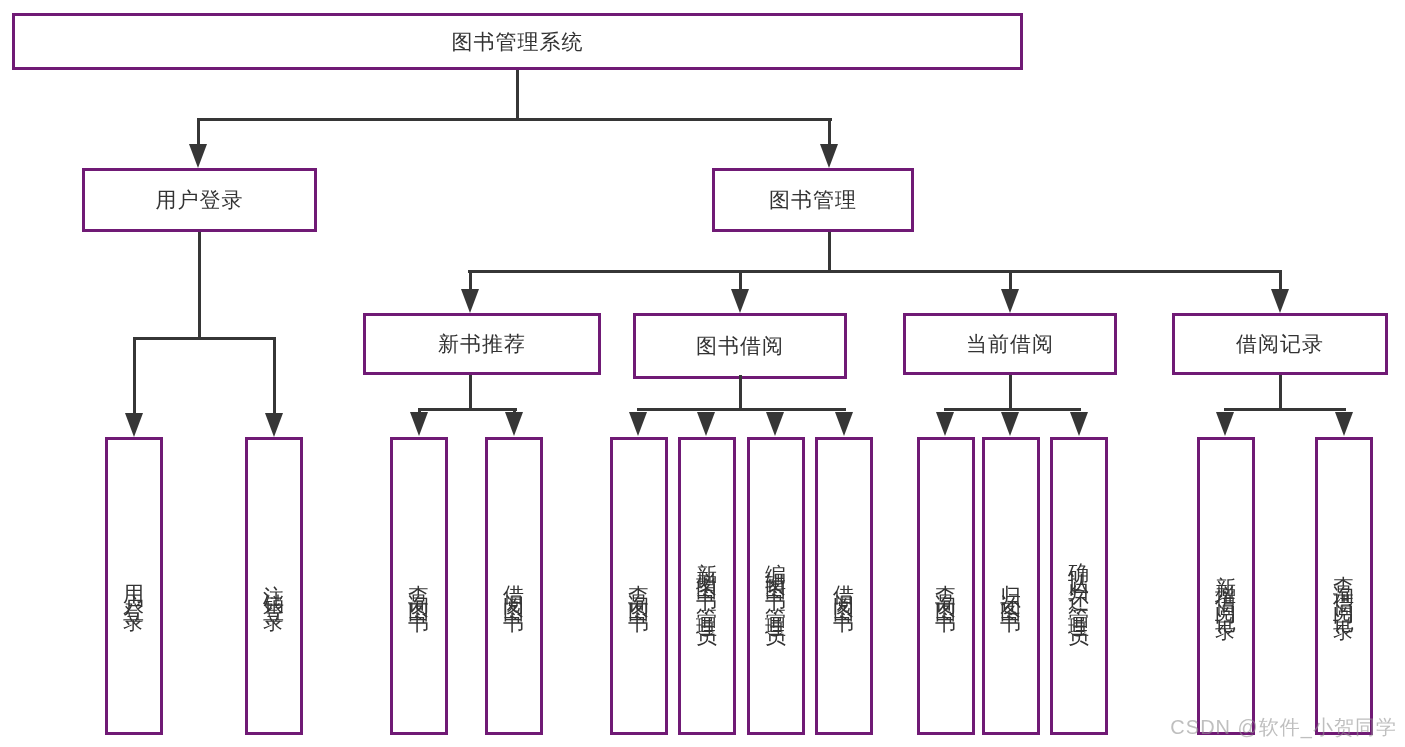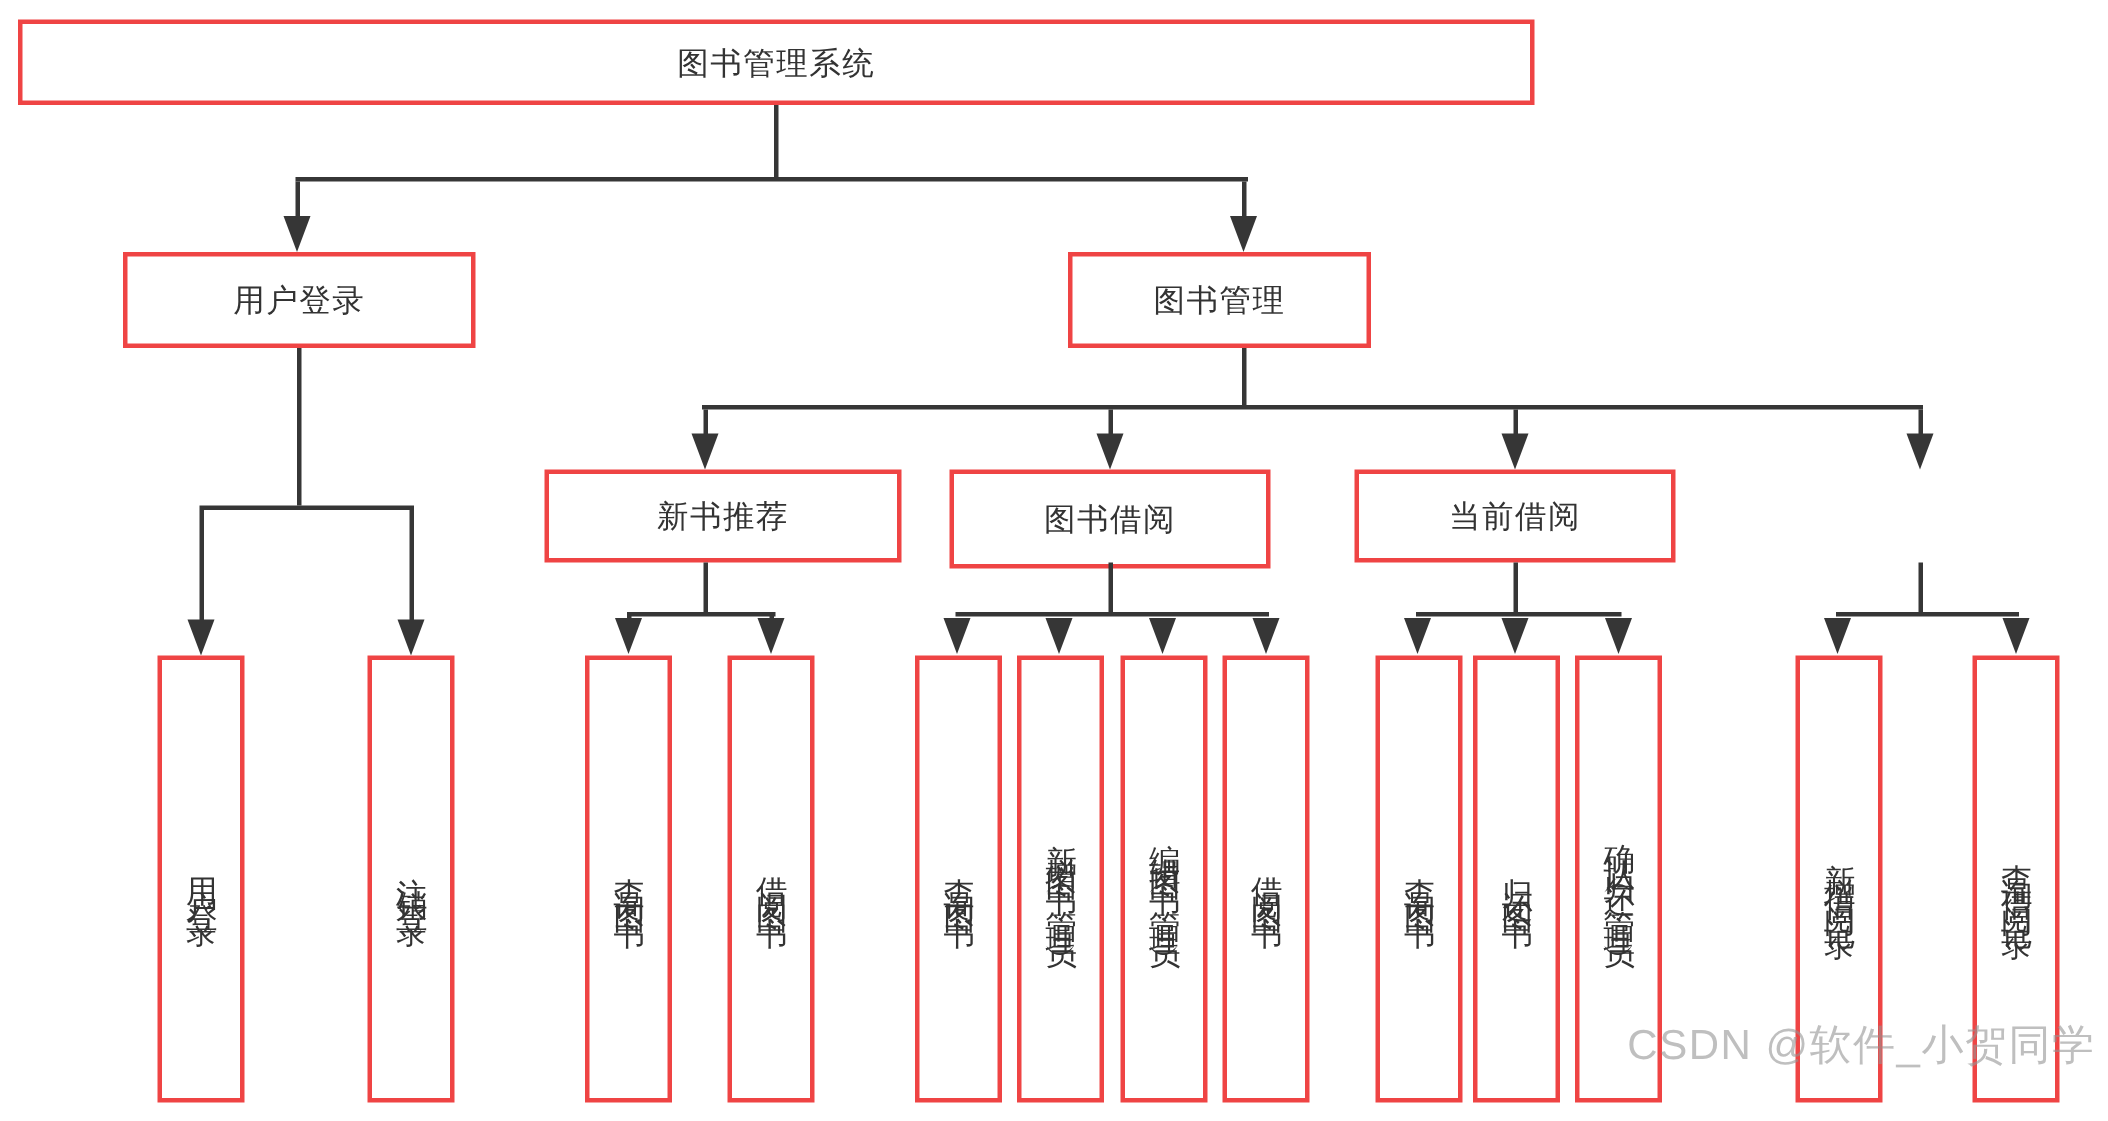--- a/index.html
+++ b/index.html
@@ -7,21 +7,21 @@
   body {
     width: 1405px; height: 747px;
     font-family: "Liberation Sans", "DejaVu Sans", sans-serif;
     position: relative; overflow: hidden;
   }
   .stage { position: absolute; left: 0; top: 0; width: 1405px; height: 747px; background: #fff; }
 
   .box {
     position: absolute;
     background: #fff;
-    border: 3px solid #ef4444;
+    border: 3px solid #701a75;
     color: #333333;
     display: flex; align-items: center; justify-content: center;
     font-size: 21px;
     letter-spacing: 1px;
     white-space: nowrap;
   }
   .vbox { width: 58px; height: 298px; }
   .vtext {
     writing-mode: vertical-rl;
     text-orientation: mixed;
@@ -32,22 +32,22 @@
   .hline { position: absolute; height: 3px; background: #363636; }
   .vline { position: absolute; width: 3px; background: #363636; }
   .tri {
     position: absolute; width: 0; height: 0;
     border-left: 9px solid transparent;
     border-right: 9px solid transparent;
     border-top: 24px solid #363636;
   }
   .watermark {
     position: absolute;
-    top: 678px; right: 8px;
-    font-size: 28px;
+    top: 714px; right: 8px;
+    font-size: 20px;
     color: rgba(148,148,148,0.6);
     letter-spacing: 1px;
     z-index: 10;
   }
 </style>
 </head>
 <body>
 
 <div class="stage">
 
@@ -88,20 +88,23 @@
   <div class="tri" style="left:1271px; top:289px;"></div>
 
   <div class="box" style="left:363px; top:313px; width:238px; height:62px;">
     <span>新书推荐</span>
   </div>
   <div class="box" style="left:633px; top:313px; width:214px; height:66px;">
     <span>图书借阅</span>
   </div>
   <div class="box" style="left:903px; top:313px; width:214px; height:62px;">
     <span>当前借阅</span>
+  </div>
+  <div class="box" style="left:1172px; top:313px; width:216px; height:62px;">
+    <span>借阅记录</span>
   </div>
 
   <div class="vline" style="left:469px; top:375px; height:33px;"></div>
   <div class="hline" style="left:418px; top:408px; width:99px;"></div>
   <div class="vline" style="left:418px; top:408px; height:8px;"></div>
   <div class="tri" style="left:410px; top:412px;"></div>
   <div class="vline" style="left:513px; top:408px; height:8px;"></div>
   <div class="tri" style="left:505px; top:412px;"></div>
 
   <div class="vline" style="left:739px; top:375px; height:33px;"></div>

